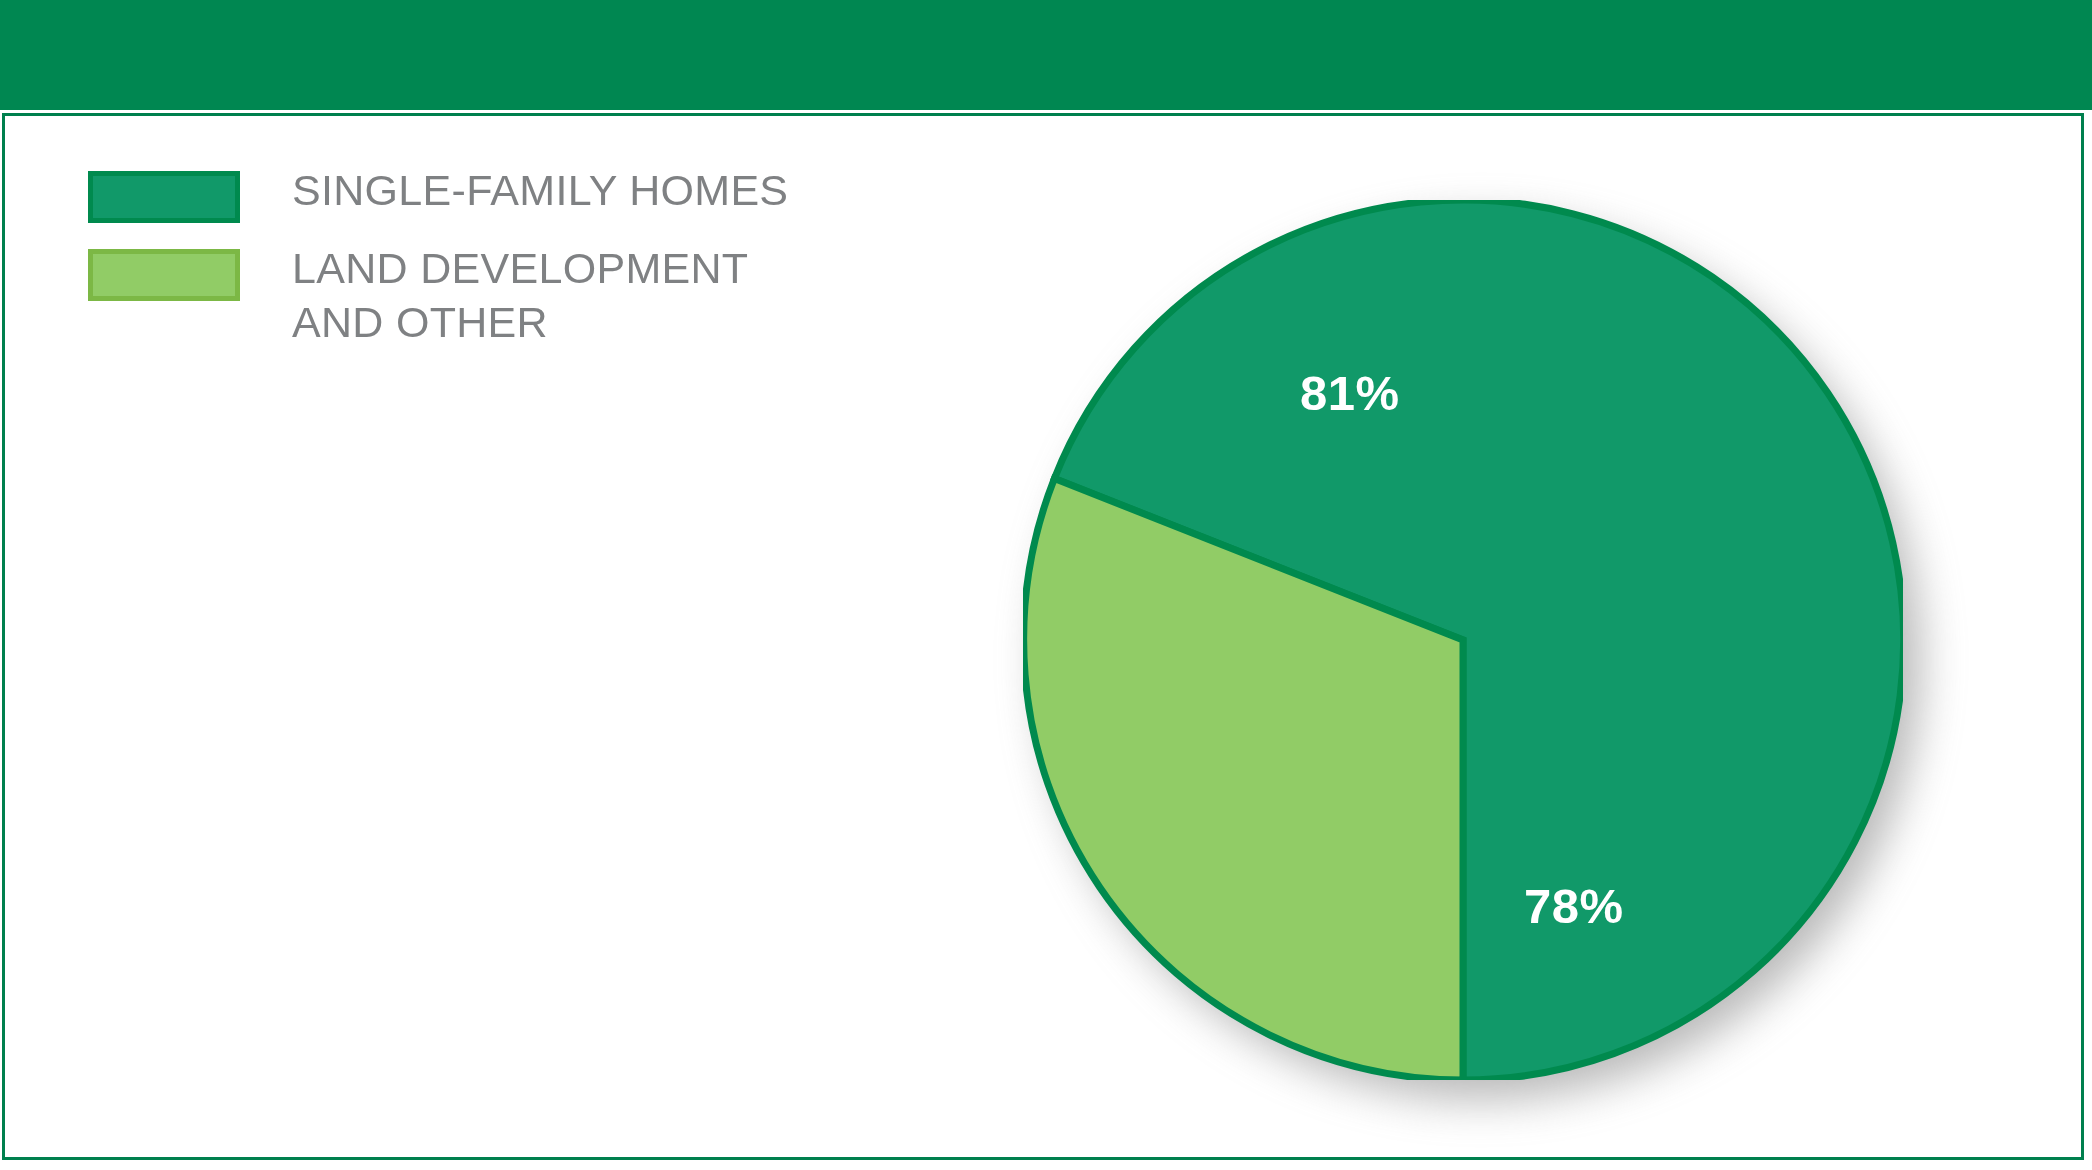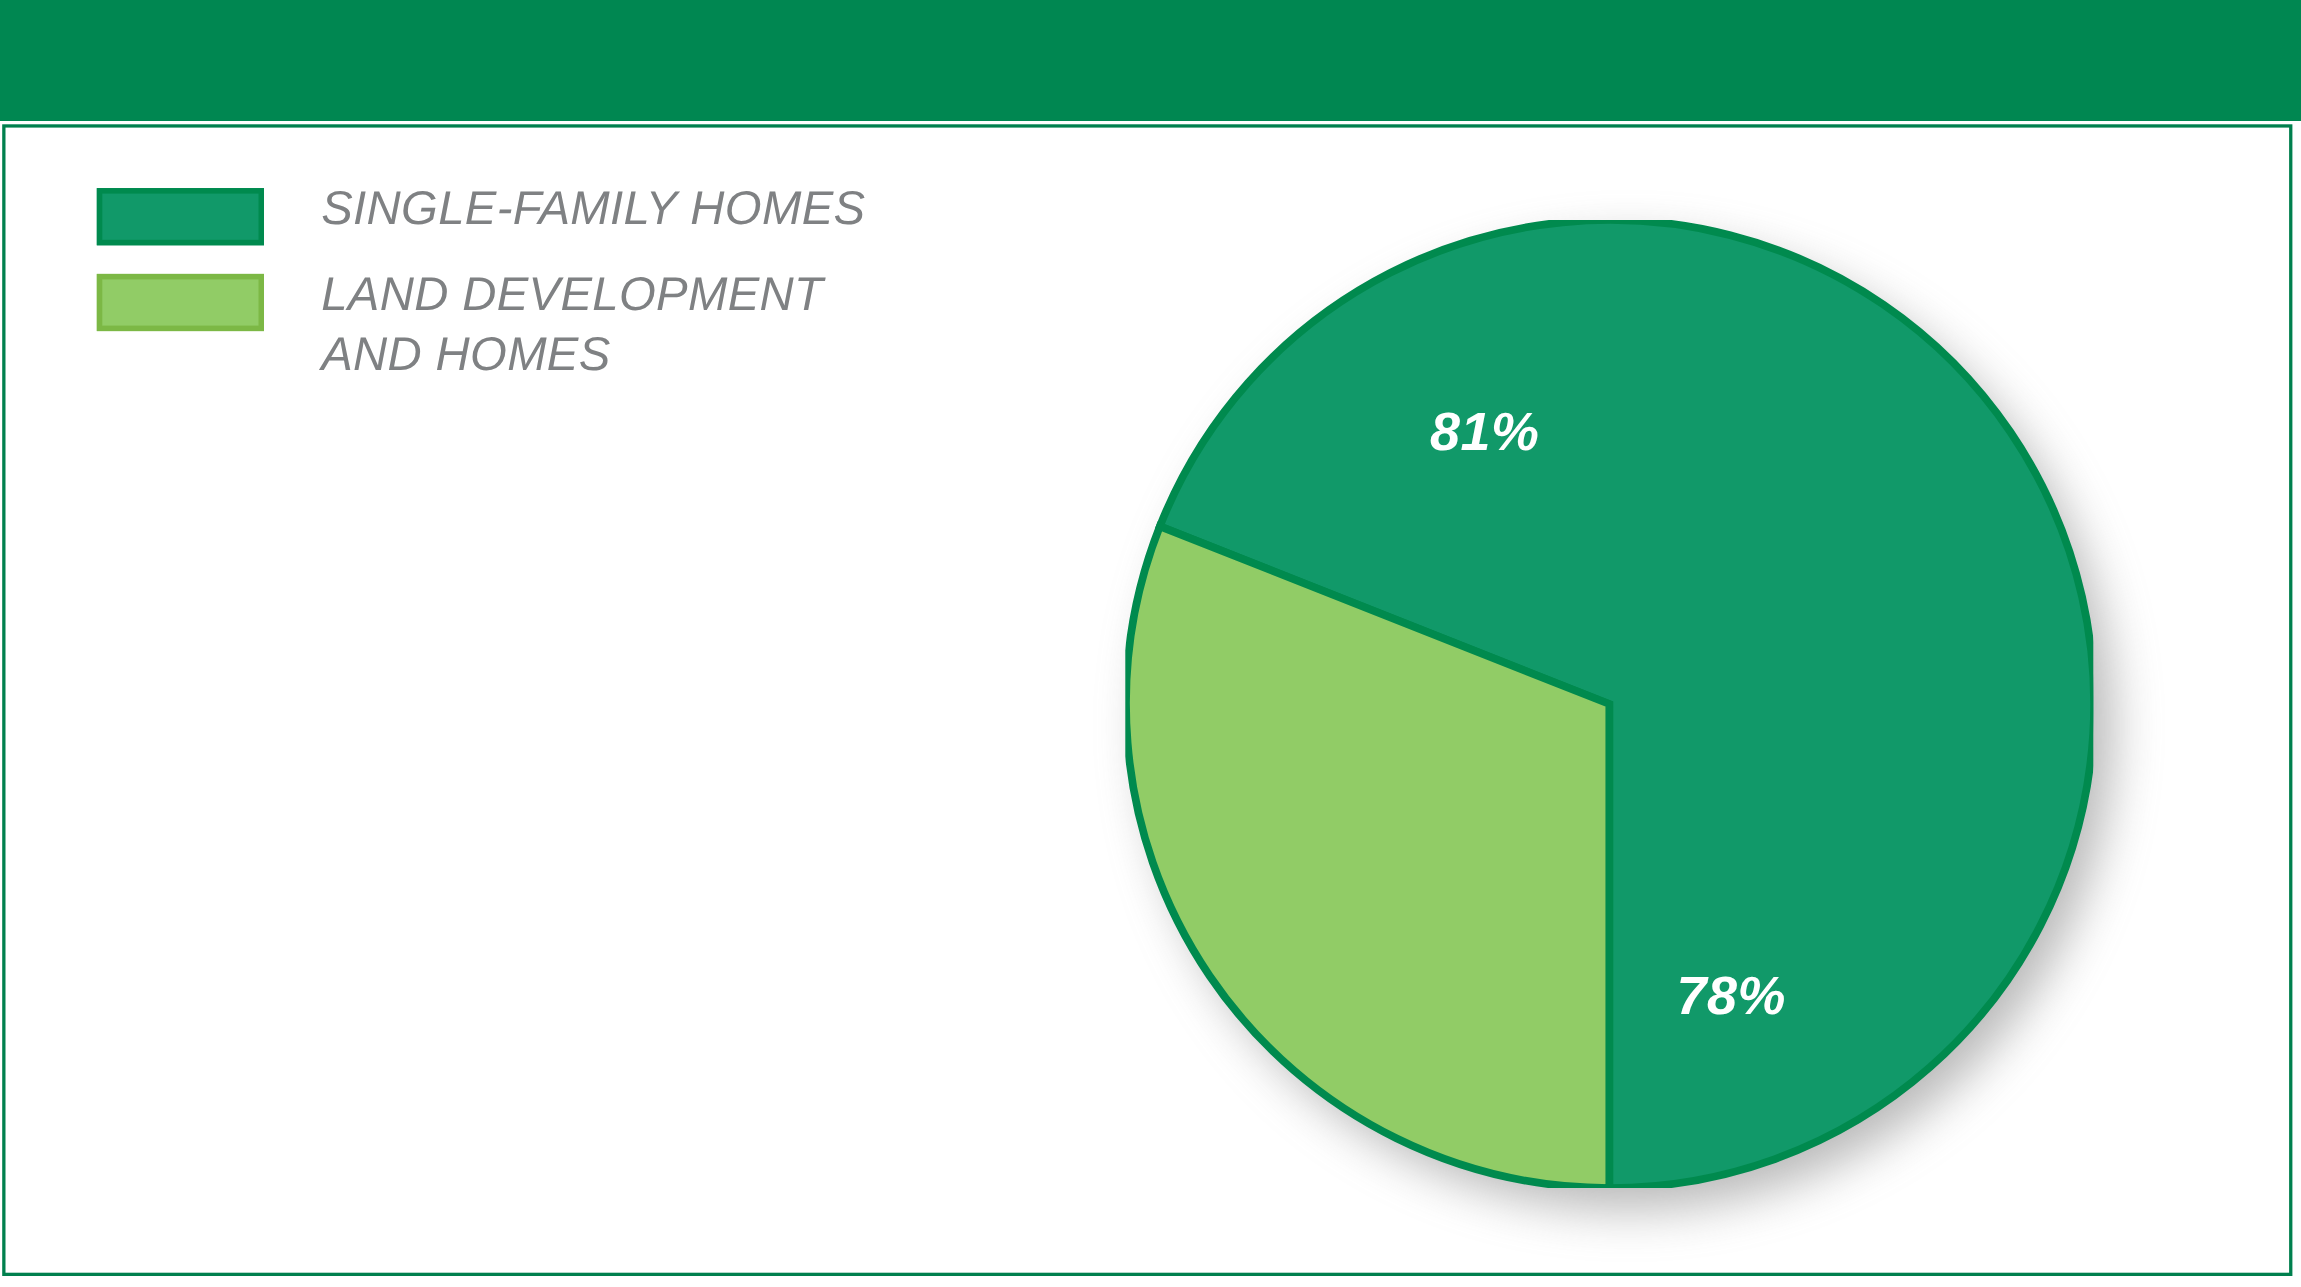--- a/index.html
+++ b/index.html
@@ -12,21 +12,20 @@
     height: 1170px;
     font-family: "Liberation Sans", sans-serif;
     overflow: hidden;
   }
 
   #slide {
     position: relative;
     width: 2092px;
     height: 1170px;
     background: #ffffff;
-    font-style: italic;
   }
 
   
   .header-band {
     position: absolute;
     left: 0;
     top: 0;
     width: 2092px;
     height: 110px;
     background: #008751;
@@ -126,21 +125,21 @@
   <div class="legend">
 
     <div class="legend-row">
       <span class="legend-swatch teal"></span>
       <span class="legend-label">SINGLE-FAMILY HOMES</span>
     </div>
 
     <div class="legend-row">
       <span class="legend-swatch lime"></span>
       <span class="legend-label">LAND DEVELOPMENT
-AND HOMES</span>
+AND OTHER</span>
     </div>
 
   </div>
 
   <div class="pie-wrap">
     <div class="pie-shadow"></div>
 
     <svg class="pie-svg" width="880" height="880" viewBox="0 0 880 880">
 
       <path d="M 440 440 L 31.4 278.5 A 440 440 0 1 1 440 880 Z" fill="#119969" stroke="#008a4e" stroke-width="7"></path>

